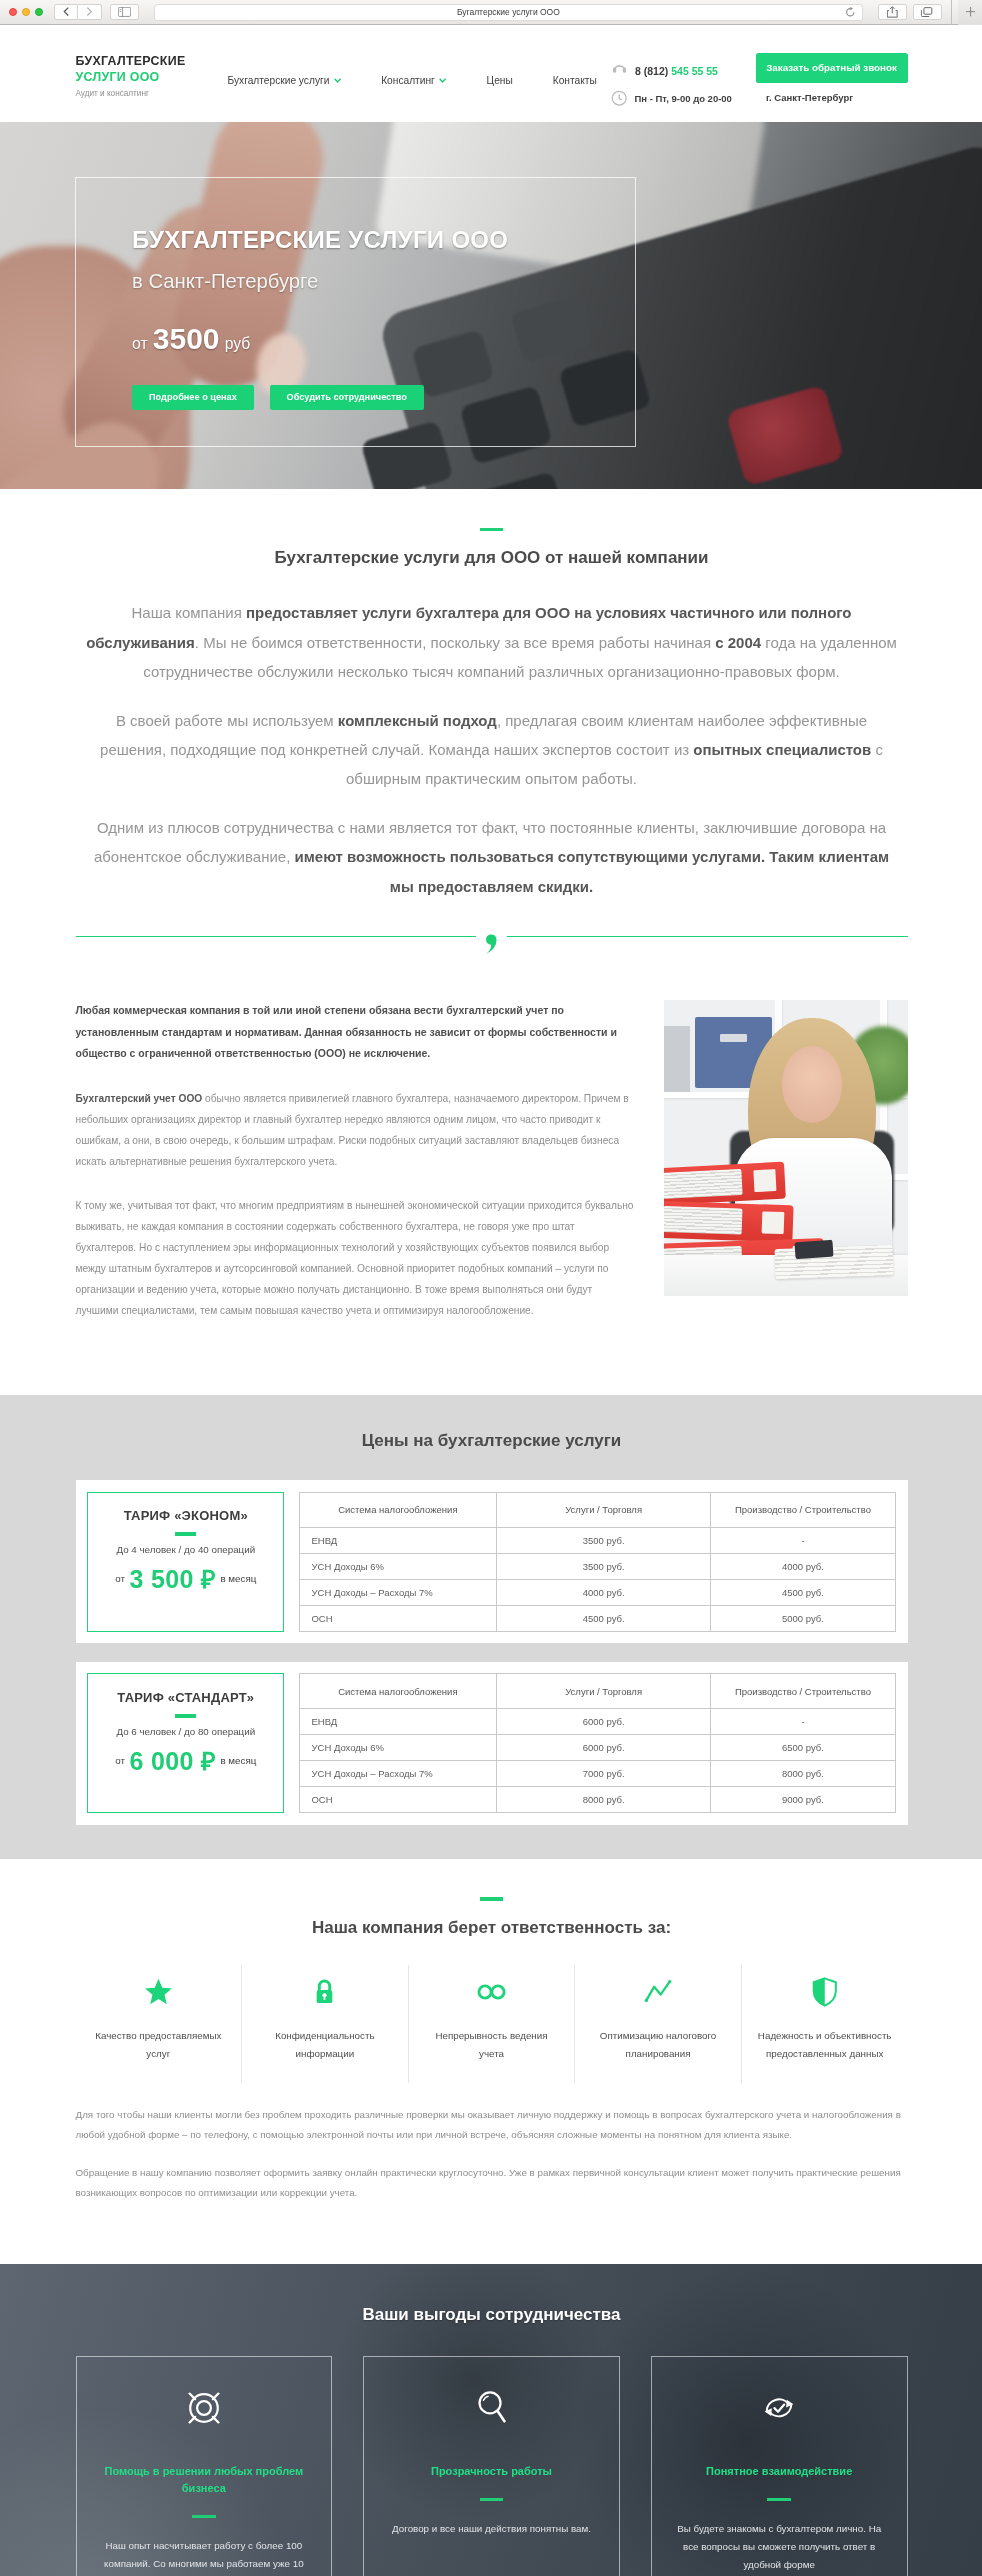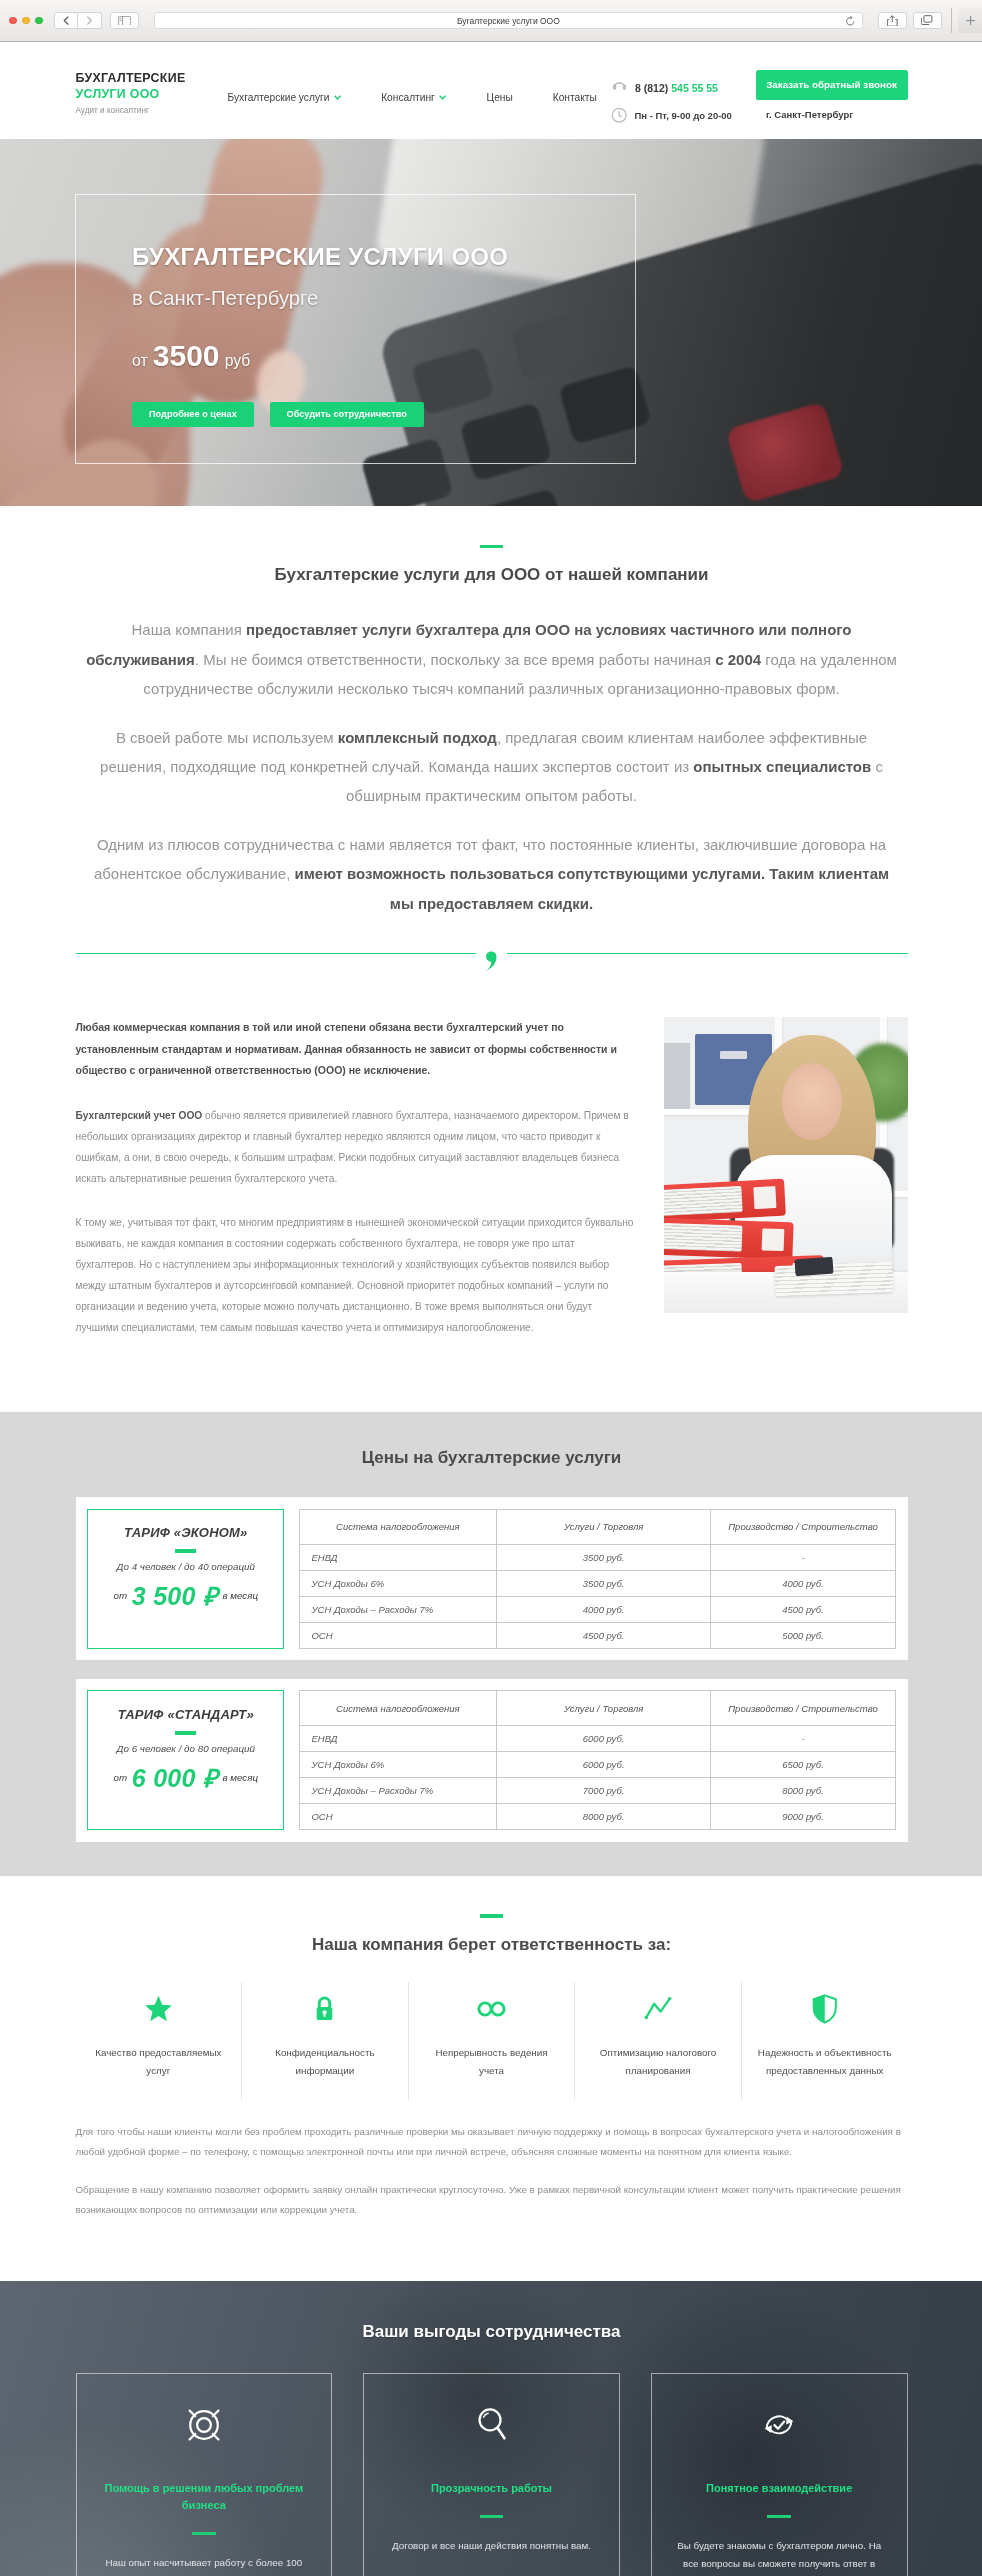--- a/index.html
+++ b/index.html
@@ -1,21 +1,21 @@
 <!DOCTYPE html>
 <html lang="ru" style="font-size:10.5px"><head>
 <meta charset="utf-8">
 <style>
   * { box-sizing: border-box; }
   html,body { margin:0; padding:0; }
   body { width:983px; font-family:"Liberation Sans",sans-serif; background:#fff; }
   .container { width:832px; margin:12px auto; }
 
   
-  .chrome { height:42px; background:linear-gradient(#f7f6f5,#e7e6e5); border-bottom:0.7px solid #b7b6b5;
+  .chrome { height:25px; background:linear-gradient(#f7f6f5,#e7e6e5); border-bottom:0.7px solid #b7b6b5;
             display:flex; align-items:center; padding:0 0 0 9.2px; gap:5.9px; }
   .lights { display:flex; gap:5.2px; margin-right:5.2px; }
   .light { width:7.9px; height:7.9px; border-radius:50%; }
   .light.red { background:#fb5d56; border:0.7px solid #e1443e; }
   .light.yellow { background:#fdbc2f; border:0.7px solid #dfa023; }
   .light.green { background:#2bc948; border:0.7px solid #24aa38; }
   .cbtn { background:#fdfdfd; border:0.7px solid #d4d3d2; border-radius:2.6px; height:16.4px; display:flex;
           align-items:center; justify-content:center; }
   .navgroup { display:flex; }
   .navgroup .cbtn:first-child { border-radius:2.6px 0 0 2.6px; width:23.6px; }
@@ -128,21 +128,21 @@
   .bnd2 { top:203px; width:139px; transform:rotate(2deg); }
   .bnd3 { top:241px; width:170px; transform:rotate(-2deg); }
   .desk { left:0; bottom:0; width:100%; height:41px; background:linear-gradient(180deg,#fbfbfb,#eceded); box-shadow:0 -1.3px 2.6px rgba(0,0,0,.08); }
   .docs { left:111px; bottom:18.3px; width:118px; height:30px; border-radius:2.6px; transform:rotate(-2deg);
           background:repeating-linear-gradient(180deg,#f8f8f6 0 2.6px,#dedcd8 2.6px 3.9px); box-shadow:0 1.3px 2.6px rgba(0,0,0,.15); }
   .calc-sm { left:131px; bottom:38px; width:38px; height:17px; background:#33373d; border-radius:2.6px; transform:rotate(-4deg); }
 
   
   .pricing { background:#d8d8d8; padding:23.6px 0 22px; margin-top:2.6px; }
   .pricing .section-title { margin:0; }
-  .price-panels { margin-top:29px;font-style:italic; }
+  .price-panels { margin-top:29px; }
   .price-panel { background:#fff; padding:11.8px; display:flex; gap:14.4px; }
   .price-panel + .price-panel { margin-top:18.3px; }
   .tariff-card { width:197px; flex-shrink:0; border:1.3px solid #1ed47b; text-align:center; padding:10.5px 6.6px 9.2px; }
   .tariff-name { font-size:13px; font-weight:700; color:#3d3d3d; margin-top:5.2px; letter-spacing:0.2px; }
   .tariff-dash { width:21px; height:3.3px; background:#1dd075; margin:9.2px auto 7.9px; }
   .tariff-limits { font-size:9.8px; color:#4f4f4f; }
   .tariff-price { margin-top:6.6px; color:#3f3f3f; display:flex; align-items:center; justify-content:center; gap:4.6px; }
   .tp-prefix,.tp-suffix { font-size:9.8px; }
   .tp-value { font-size:25px; font-weight:800; color:#1ecd74; letter-spacing:0.3px; }
   .tax-table { flex:1; border:0.7px solid #c9c9c9; font-size:9.5px; color:#606060; align-self:flex-start; width:100%; }

